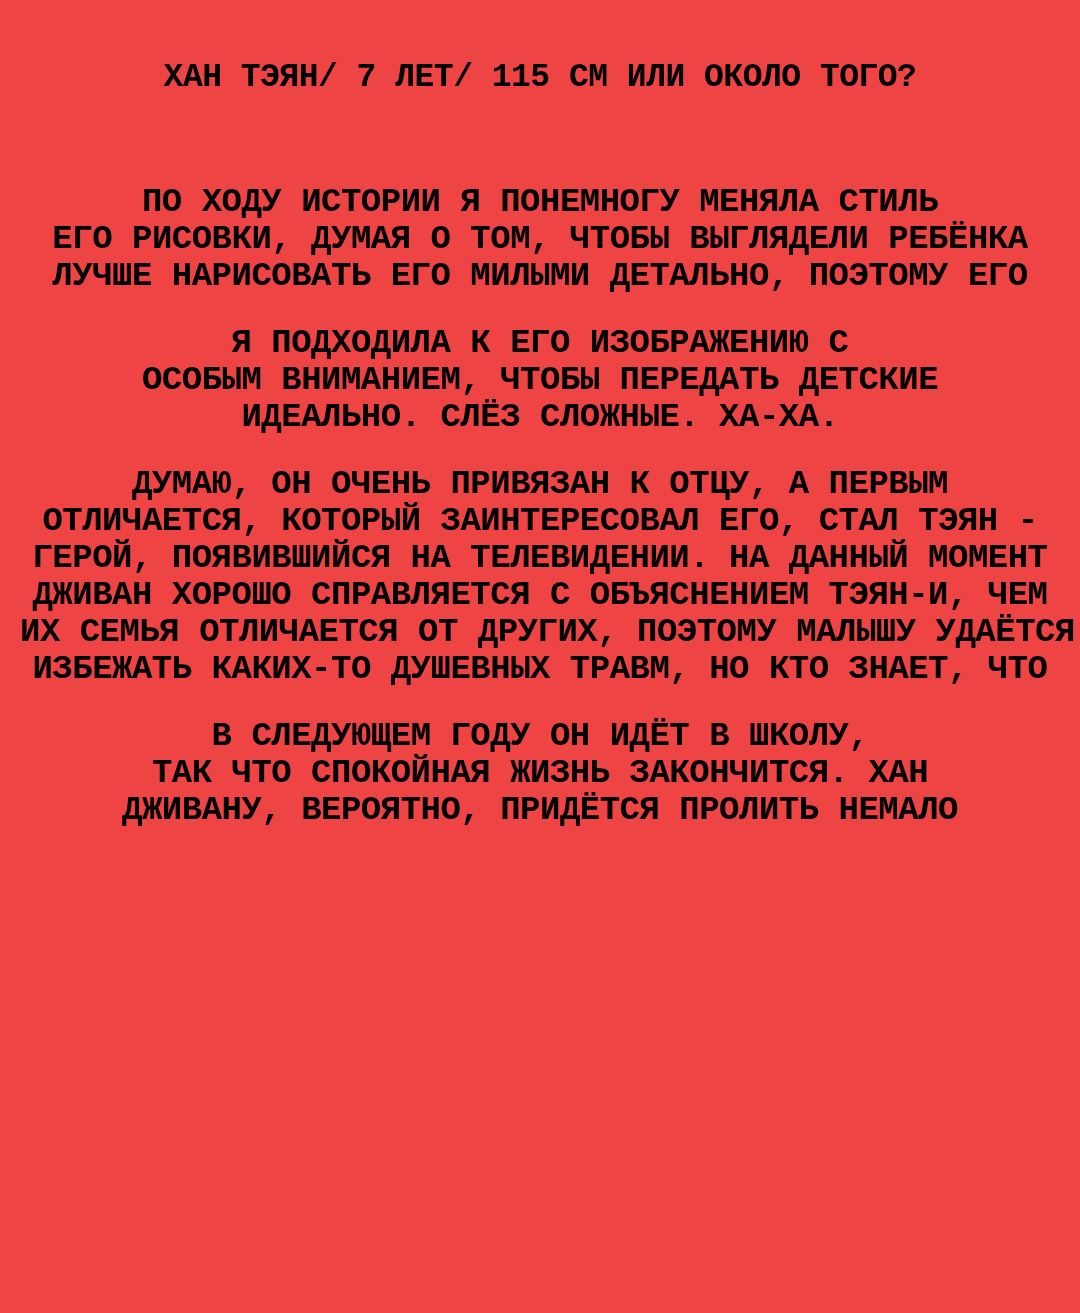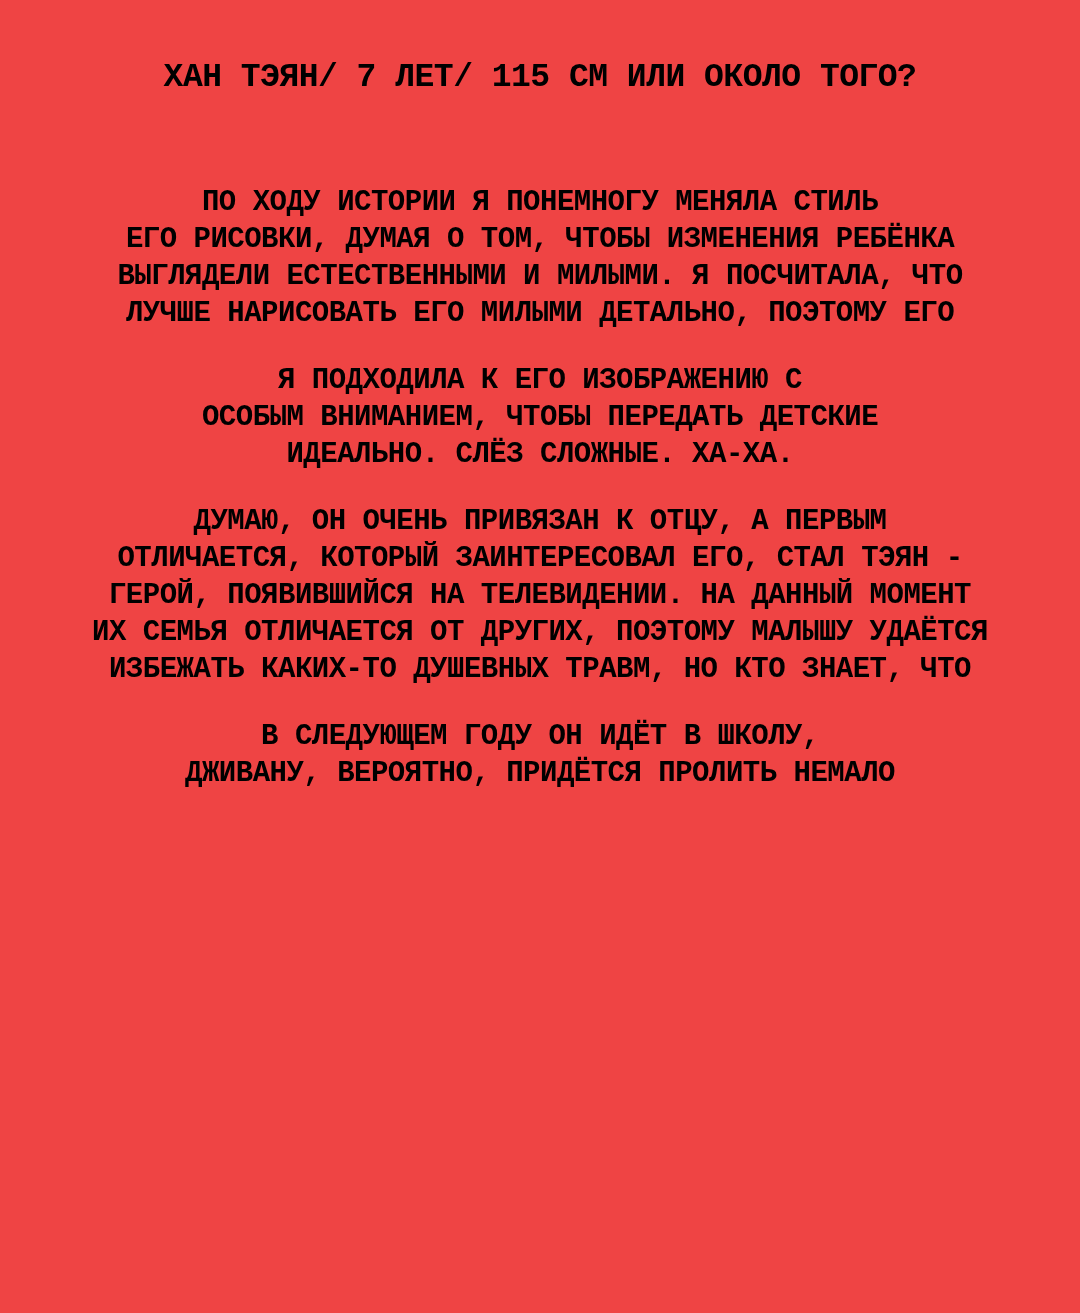--- a/index.html
+++ b/index.html
@@ -26,59 +26,60 @@
   .title {
     margin: 0;
     padding-top: 58px;
     font-size: 33px;
     line-height: 40px;
     letter-spacing: -0.5px;
     margin-bottom: 86px;
   }
   .para {
     margin: 18px 0 30px 0;
-    font-size: 29px;
+    font-size: 34px;
     line-height: 37px;
     letter-spacing: -0.5px;
   }
   .para:last-child {
     margin-bottom: 0;
   }
   .line {
     white-space: nowrap;
   }
 </style>
 </head>
 <body>
 
 <div class="page">
   <div class="content">
 
     <h1 class="title">ХАН ТЭЯН/ 7 ЛЕТ/ 115 СМ ИЛИ ОКОЛО ТОГО?</h1>
 
     <section class="para">
       <div class="line">ПО ХОДУ ИСТОРИИ Я ПОНЕМНОГУ МЕНЯЛА СТИЛЬ</div>
-      <div class="line">ЕГО РИСОВКИ, ДУМАЯ О ТОМ, ЧТОБЫ ИЗМЕНЕНИЯ РЕБЁНКА</div>
-      <div class="line">ВЫГЛЯДЕЛИ ЕСТЕСТВЕННЫМИ И МИЛЫМИ. Я ПОСЧИТАЛА, ЧТО</div>
+      <div class="line">ЕГО РИСОВКИ, ДУМАЯ О ТОМ, ЧТОБЫ ВЫГЛЯДЕЛИ РЕБЁНКА</div>
       <div class="line">ЛУЧШЕ НАРИСОВАТЬ ЕГО МИЛЫМИ ДЕТАЛЬНО, ПОЭТОМУ ЕГО</div>
     </section>
 
     <section class="para">
       <div class="line">Я ПОДХОДИЛА К ЕГО ИЗОБРАЖЕНИЮ С</div>
       <div class="line">ОСОБЫМ ВНИМАНИЕМ, ЧТОБЫ ПЕРЕДАТЬ ДЕТСКИЕ</div>
       <div class="line">ИДЕАЛЬНО. СЛЁЗ СЛОЖНЫЕ. ХА-ХА.</div>
     </section>
 
     <section class="para">
       <div class="line">ДУМАЮ, ОН ОЧЕНЬ ПРИВЯЗАН К ОТЦУ, А ПЕРВЫМ</div>
       <div class="line">ОТЛИЧАЕТСЯ, КОТОРЫЙ ЗАИНТЕРЕСОВАЛ ЕГО, СТАЛ ТЭЯН -</div>
       <div class="line">ГЕРОЙ, ПОЯВИВШИЙСЯ НА ТЕЛЕВИДЕНИИ. НА ДАННЫЙ МОМЕНТ</div>
+      <div class="line">ДЖИВАН ХОРОШО СПРАВЛЯЕТСЯ С ОБЪЯСНЕНИЕМ ТЭЯН-И, ЧЕМ</div>
       <div class="line">ИХ СЕМЬЯ ОТЛИЧАЕТСЯ ОТ ДРУГИХ, ПОЭТОМУ МАЛЫШУ УДАЁТСЯ</div>
       <div class="line">ИЗБЕЖАТЬ КАКИХ-ТО ДУШЕВНЫХ ТРАВМ, НО КТО ЗНАЕТ, ЧТО</div>
     </section>
 
     <section class="para">
       <div class="line">В СЛЕДУЮЩЕМ ГОДУ ОН ИДЁТ В ШКОЛУ,</div>
+      <div class="line">ТАК ЧТО СПОКОЙНАЯ ЖИЗНЬ ЗАКОНЧИТСЯ. ХАН</div>
       <div class="line">ДЖИВАНУ, ВЕРОЯТНО, ПРИДЁТСЯ ПРОЛИТЬ НЕМАЛО</div>
     </section>
 
   </div>
 </div>
 
 </body></html>

